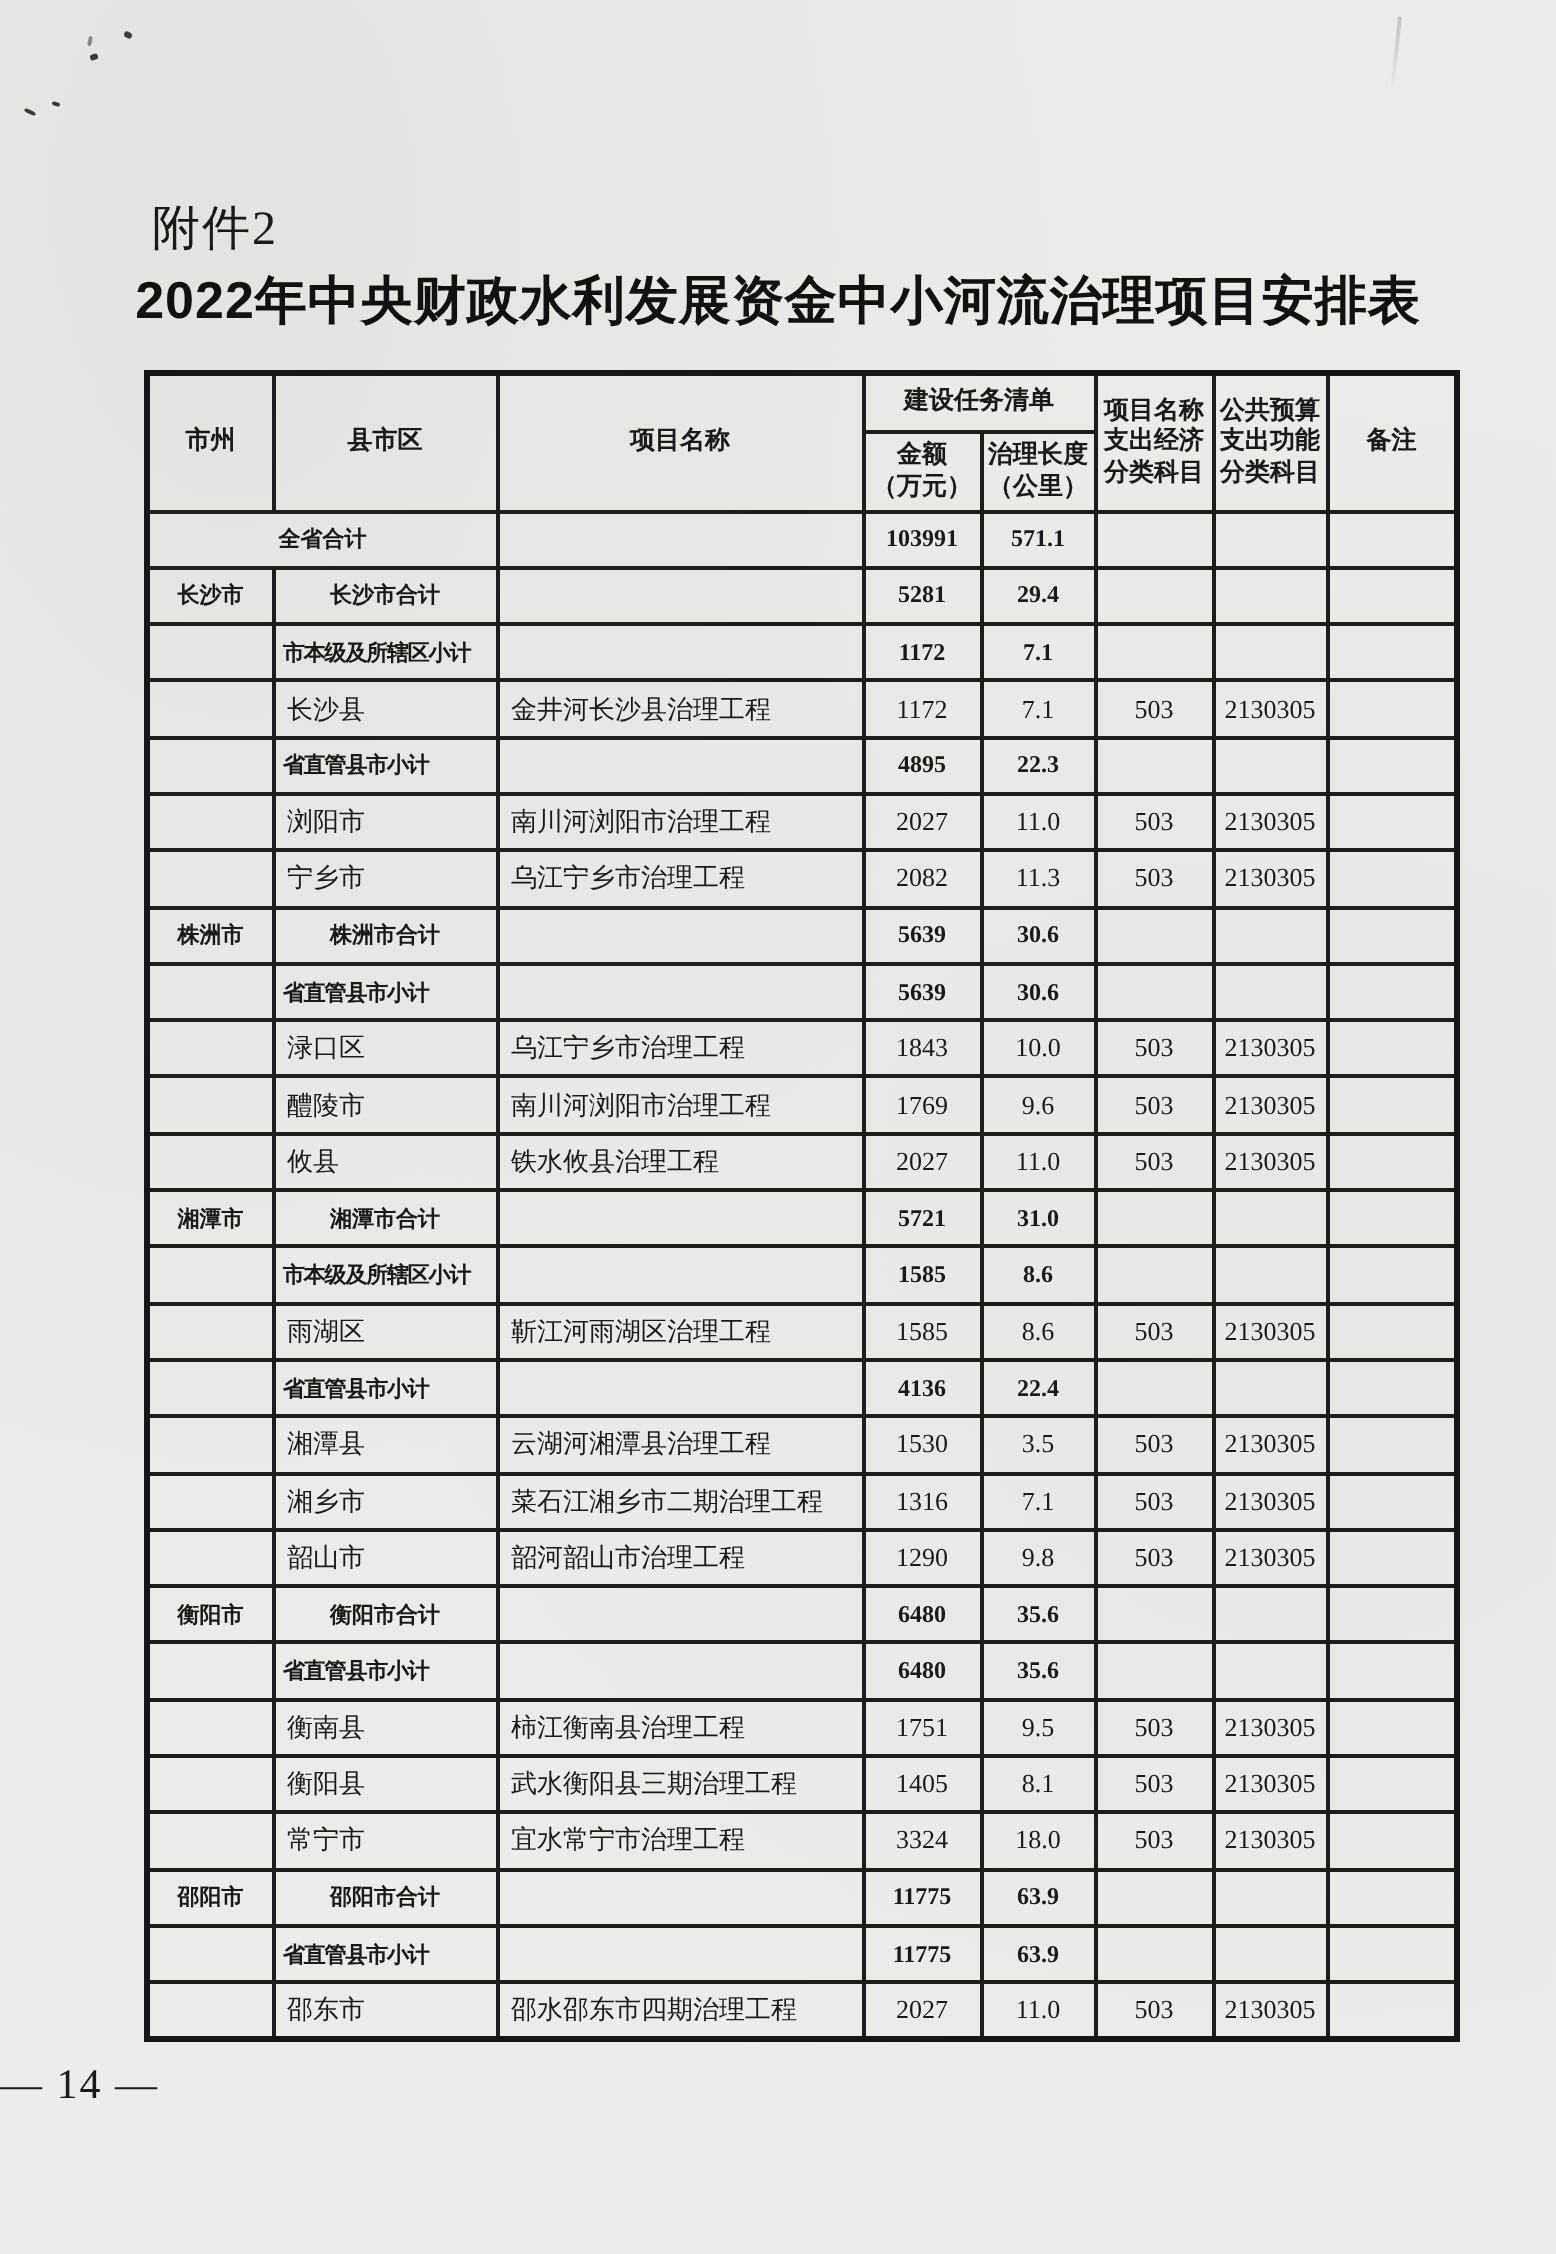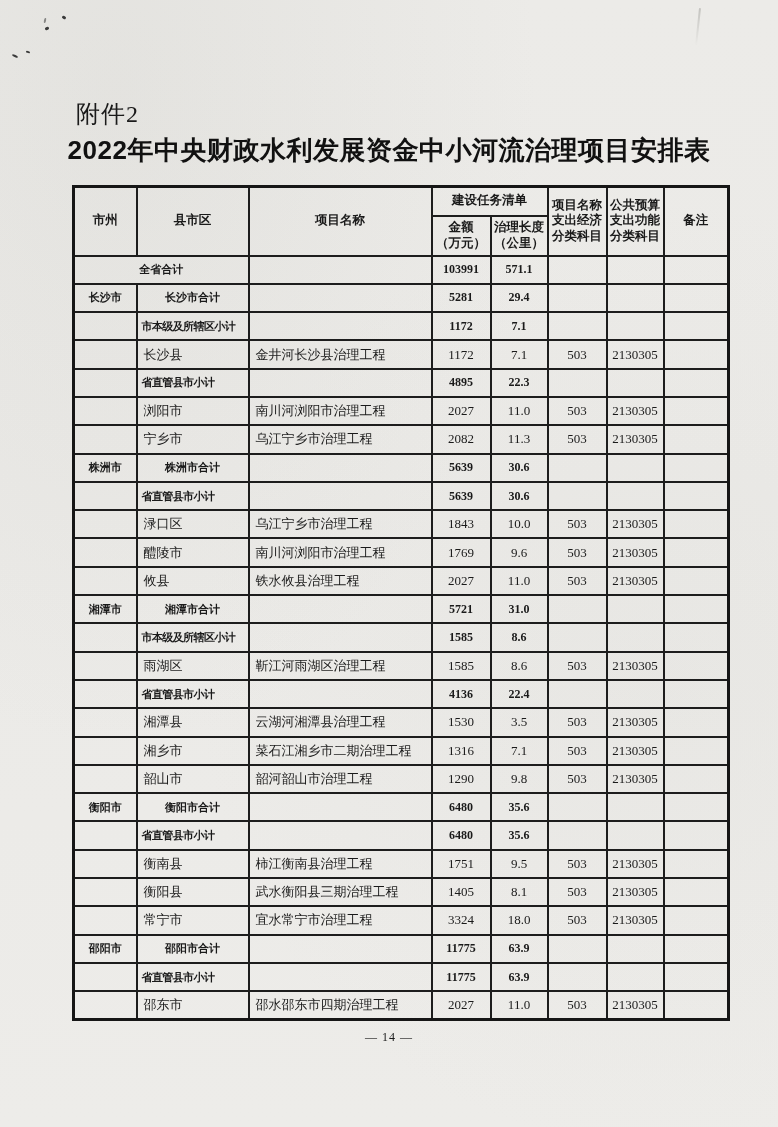--- a/index.html
+++ b/index.html
@@ -42,22 +42,22 @@
   thead tr.h1 { height:29px; }
   thead tr.h2 { height:40px; }
   tbody tr { height:28.3px; }
   td.c { text-align:center; }
   td.l { text-align:left; padding-left:6px; }
   td.bold-cn { font-family:Liberation Serif, serif; font-weight:700; font-size:11px; }
   td.bold-num { font-family:"Liberation Serif", serif; font-weight:700; font-size:12px; }
   td.serif { font-family:"Liberation Serif", serif; font-weight:400; }
   td.tight { letter-spacing:-0.6px; padding-left:4px; }
 
-  .page-number { position:absolute; left:0; top:1030px; width:100%; text-align:center;
-    font-family:"Liberation Serif", serif; font-size:12px; letter-spacing:1px; }
+  .page-number { position:absolute; left:0; top:1030px; width:100%; 
+    font-family:"Liberation Serif", serif; font-size:21px; letter-spacing:1px; }
 </style>
 </head>
 <body>
 
 <span class="speck sp1"></span>
 <span class="speck sp2"></span>
 <span class="speck sp3"></span>
 <span class="speck sp4"></span>
 <span class="speck sp5"></span>
 <span class="faint-mark"></span>

